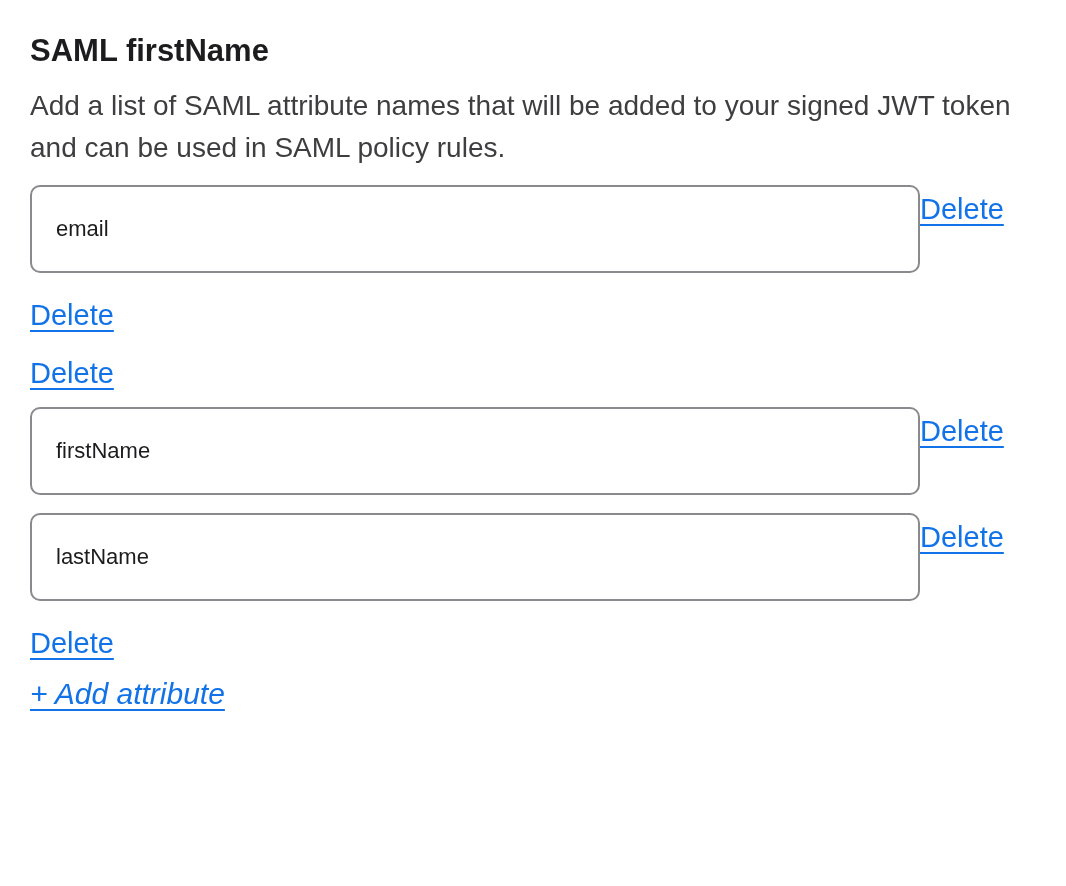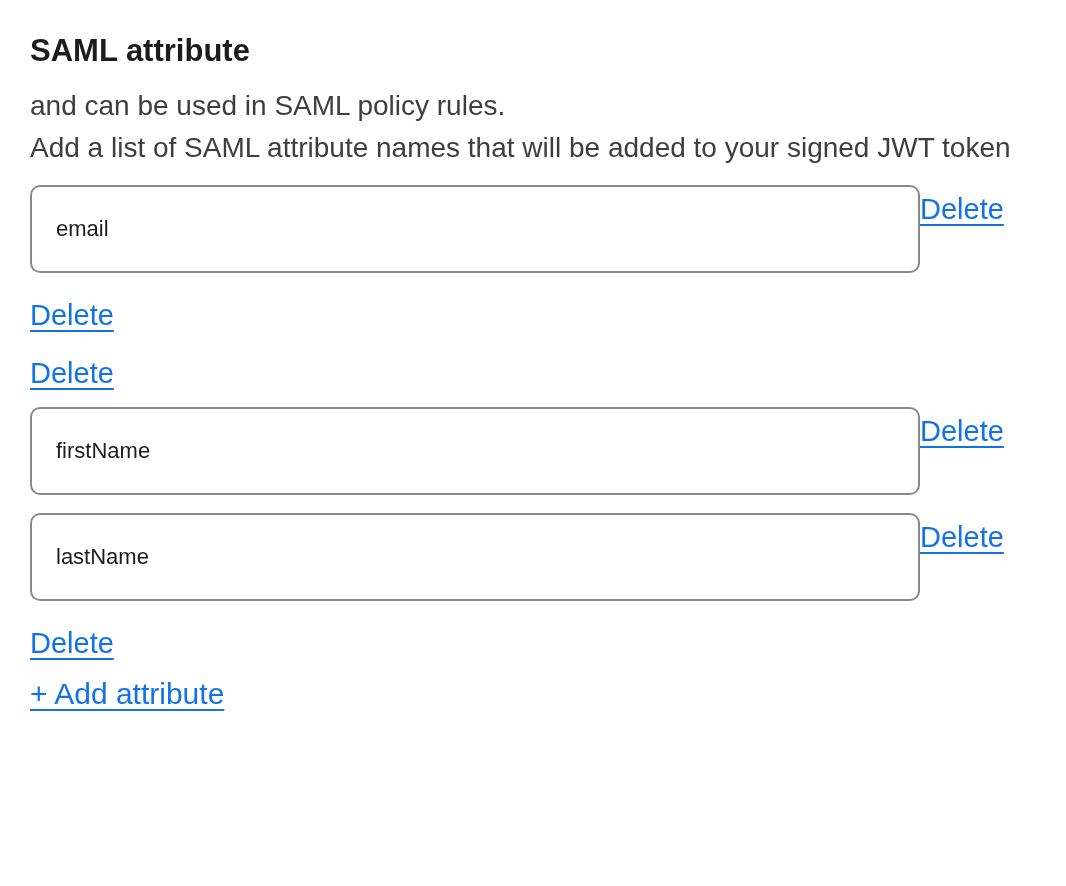--- a/index.html
+++ b/index.html
@@ -62,33 +62,33 @@
     flex: none;
   }
   .link {
     color: var(--link);
     text-decoration: underline;
     text-decoration-thickness: 2px;
     text-underline-offset: 5px;
     cursor: pointer;
   }
   .delete-link { font-size: 29px; line-height: 32px; }
-  .add-row { margin-top: 4px; }
+  .add-row { margin-top: 4px; font-style: italic; }
   .add-link { font-size: 30px; line-height: 34px; }
 </style>
 </head>
 <body>
 
 <div class="page">
 
-  <h2 class="section-title">SAML attribute</h2>
+  <h2 class="section-title">SAML firstName</h2>
 
   <p class="section-description">
+    <span>Add a list of SAML attribute names that will be added to your signed JWT token</span>
     <span>and can be used in SAML policy rules.</span>
-    <span>Add a list of SAML attribute names that will be added to your signed JWT token</span>
   </p>
 
   <div class="rows">
 
     <div class="attr-row">
       <input class="attr-input" type="text" value="email" style="">
       <div class="delete-cell">
         <a class="link delete-link" href="#">Delete</a>
       </div>
     </div>

